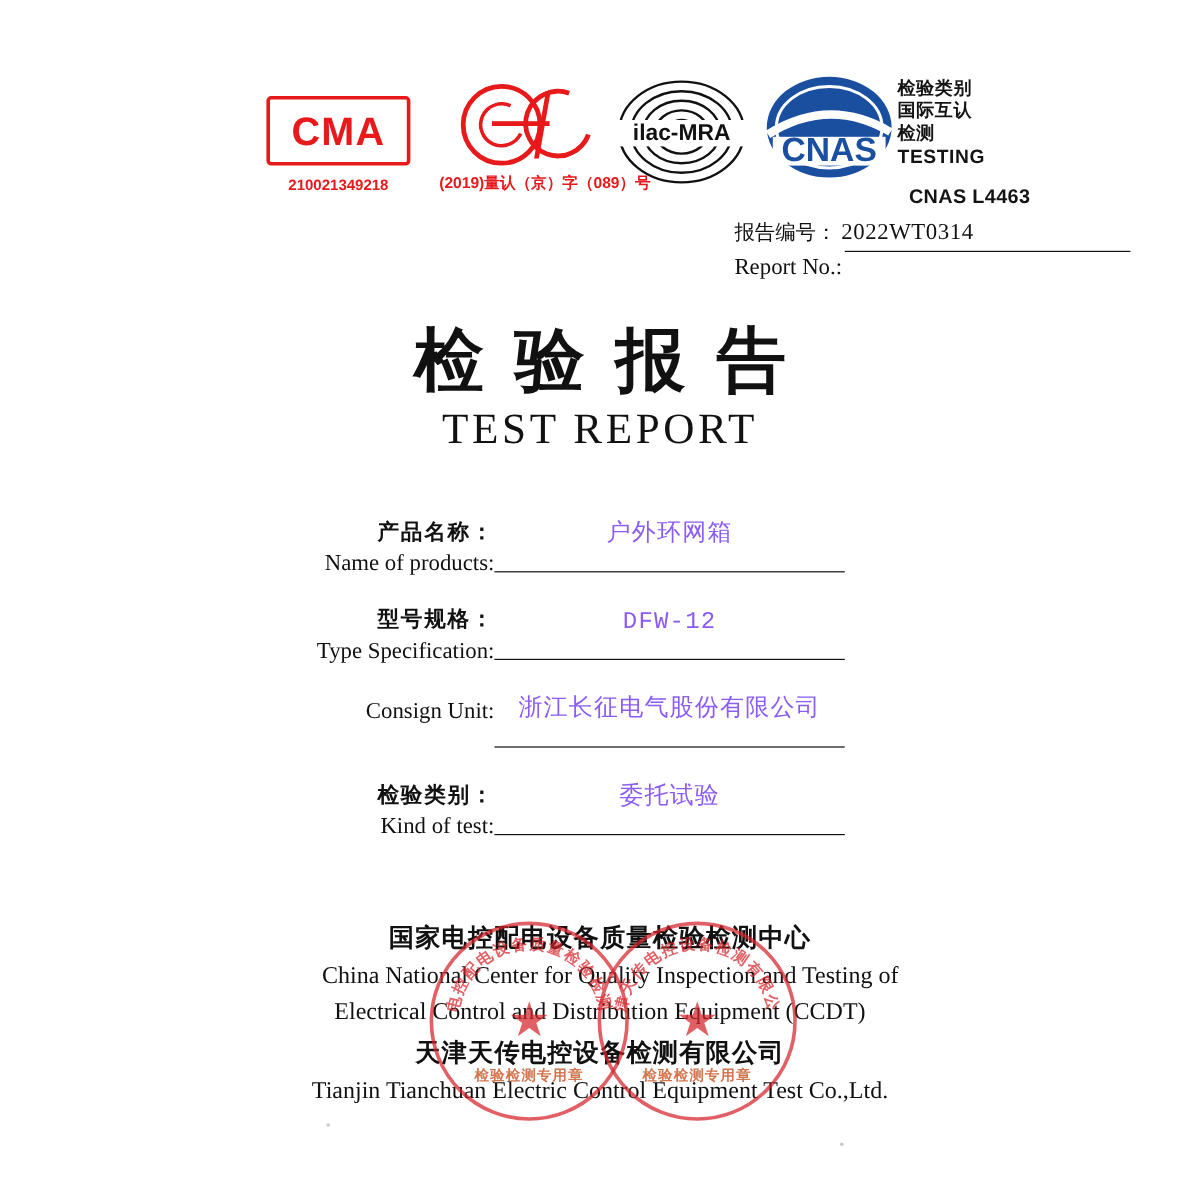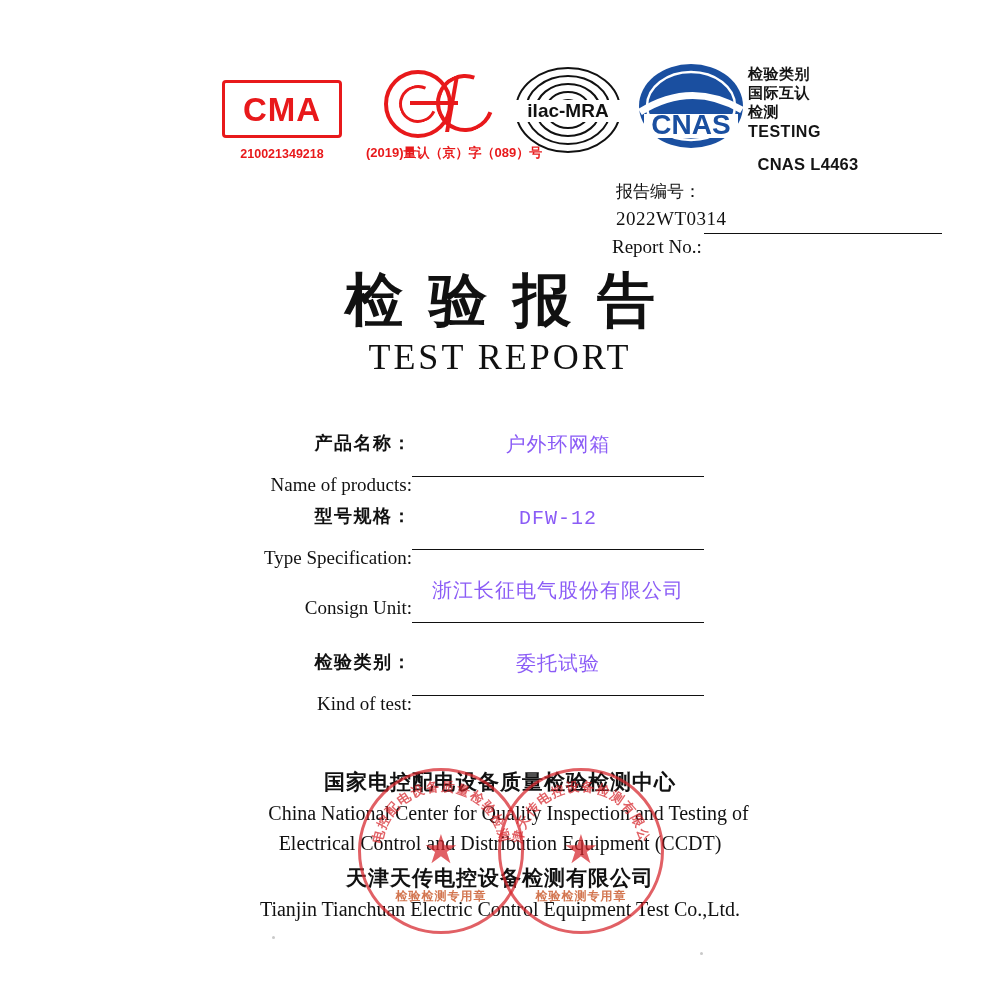--- a/index.html
+++ b/index.html
@@ -177,21 +177,20 @@
     position: absolute;
     left: 612px;
     top: 142px;
     width: 330px;
     font-size: 18px;
     line-height: 1.45;
   }
   .report-no .row1 {
     display: flex;
     align-items: baseline;
-    flex-direction: column;
   }
   .report-no .lbl-zh {
     font-family: "Liberation Sans", sans-serif;
     font-size: 17px;
   }
   .report-no .val {
     font-family: "Liberation Serif", serif;
     font-size: 19px;
     letter-spacing: 0.5px;
     margin-left: 4px;
@@ -263,21 +262,21 @@
     font-size: 18px;
     letter-spacing: 1.5px;
     line-height: 1.25;
     color: #111;
   }
   .field .lab-en {
     font-family: "Liberation Serif", serif;
     font-size: 19px;
     line-height: 1.25;
     color: #111;
-    margin-top: 18px;
+    margin-top: 3px;
   }
   .field .valwrap {
     position: absolute;
     left: 400px;
     top: 0;
     width: 292px;
   }
   .field .val {
     text-align: center;
     font-family: Liberation Mono, monospace;

